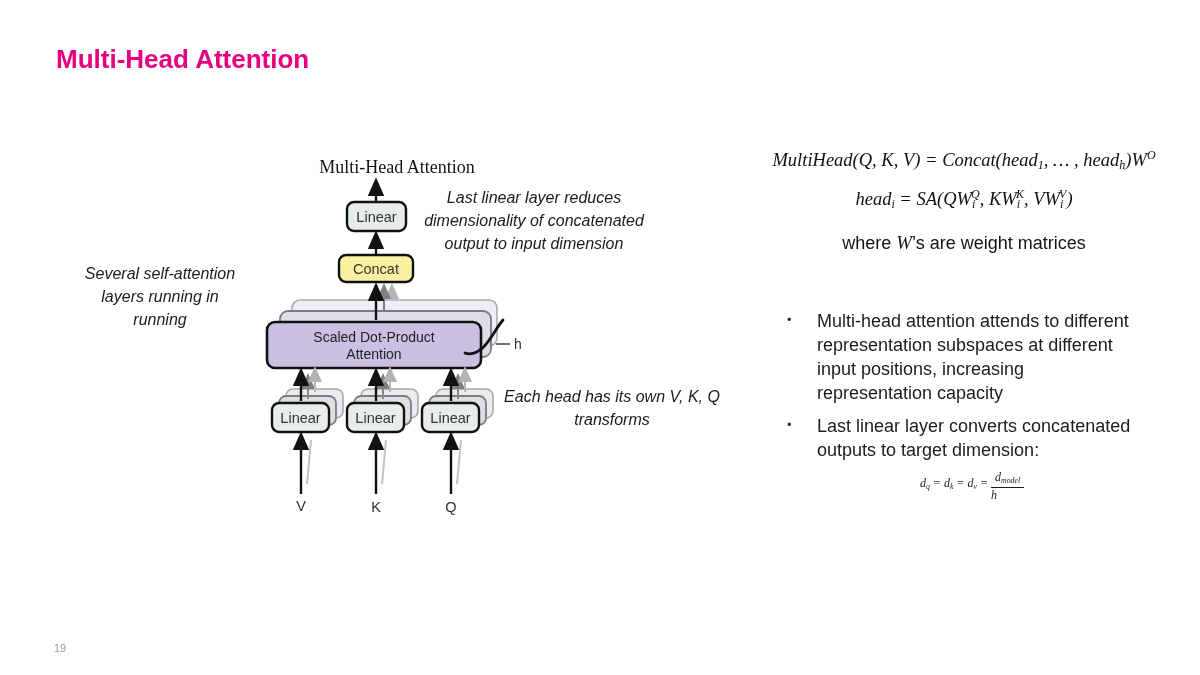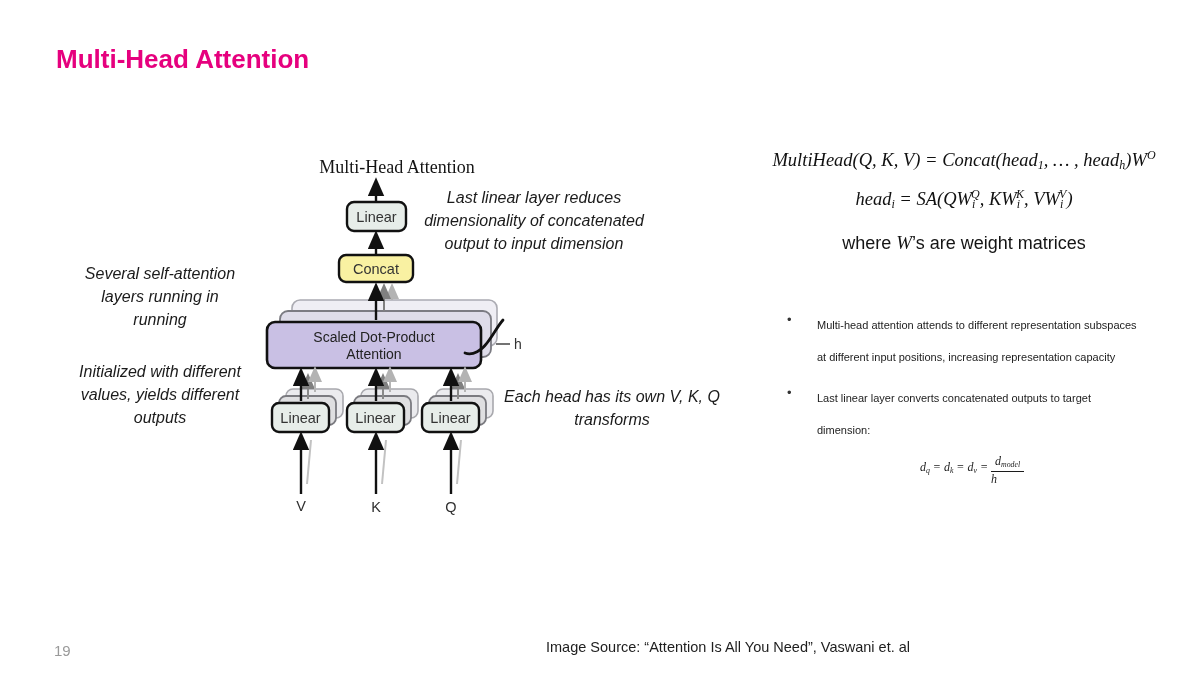--- a/index.html
+++ b/index.html
@@ -20,27 +20,27 @@
   .f-where{font-family:"Liberation Sans",sans-serif;font-style:normal;font-size:18px;
            margin-top:13px;color:#141414;}
   .sub{font-size:65%;vertical-align:-0.3em;}
   .sup{font-size:65%;vertical-align:0.55em;}
   .sups{font-size:65%;vertical-align:0.55em;margin-left:-0.35em;}
   .iser{font-family:"Liberation Serif",serif;font-style:italic;font-size:105%;}
   .notes{position:absolute;left:773px;top:309px;width:356px;color:#1c1c1c;}
   .notes-heading{font-weight:bold;font-size:16.5px;margin-bottom:14px;color:#1c1c1c;}
   .bullet{display:flex;margin-bottom:9px;}
   .bullet .dot{flex:0 0 30px;width:30px;font-size:13px;padding-top:3px;color:#333;}
-  .bullet .btext{font-size:11px;line-height:32px;width:322px;}
+  .bullet .btext{font-size:18px;line-height:24px;width:322px;}
   .dim-formula{margin-top:2px;padding-left:14px;text-align:center;
                font-family:"Liberation Serif",serif;font-style:italic;font-size:12px;color:#1c1c1c;}
   .frac{display:inline-block;vertical-align:-1.05em;text-align:left;line-height:1.15;}
   .frac .num{display:block;border-bottom:1.6px solid #1c1c1c;padding:0 4px 1px;}
   .frac .den{display:block;padding-top:1px;}
-  .page-number{position:absolute;left:40px;top:642px;font-size:15px;color:#9a9a9a;}
+  .page-number{position:absolute;left:40px;top:642px;font-size:11px;color:#9a9a9a;}
   .source{position:absolute;left:532px;top:639px;font-size:14.5px;color:#1e1e1e;}
 </style>
 </head>
 <body>
 
 <div class="slide">
 
   <h1 class="slide-title">Multi-Head Attention</h1>
 
   <svg class="diagram" viewBox="0 0 270 372">
@@ -140,21 +140,20 @@
 
     <g>
       <text x="37" y="363" text-anchor="middle" font-size="14.5" fill="#2f2f2f">V</text>
       <text x="112" y="364" text-anchor="middle" font-size="14.5" fill="#2f2f2f">K</text>
       <text x="187" y="364" text-anchor="middle" font-size="14.5" fill="#2f2f2f">Q</text>
     </g>
   </svg>
 
   <div class="ann ann-left">
     <div class="para1">Several self-attention layers running in running</div>
-    <div class="para2">Initialized with different values, yields different outputs</div>
   </div>
 
   <div class="ann ann-topright">Last linear layer reduces dimensionality of concatenated output to input dimension</div>
 
   <div class="ann ann-right">Each head has its own V, K, Q transforms</div>
 
   <div class="formulas">
     <div class="f-line"><span>MultiHead(Q, K, V) = Concat(head</span><span class="sub">1</span><span>, … , head</span><span class="sub">h</span><span>)W</span><span class="sup">O</span></div>
     <div class="f-line"><span>head</span><span class="sub">i</span><span> = SA(QW</span><span class="sub">i</span><span class="sups">Q</span><span>, KW</span><span class="sub">i</span><span class="sups">K</span><span>, VW</span><span class="sub">i</span><span class="sups">V</span><span>)</span></div>
     <div class="f-where"><span>where </span><span class="iser">W</span><span>’s are weight matrices</span></div>
@@ -168,15 +167,14 @@
     <div class="bullet">
       <span class="dot">•</span>
       <span class="btext">Last linear layer converts concatenated outputs to target dimension:</span>
     </div>
     <div class="dim-formula">
       <span><span>d</span><span class="sub">q</span><span> = d</span><span class="sub">k</span><span> = d</span><span class="sub">v</span><span> = </span></span><span class="frac"><span class="num"><span>d</span><span class="sub">model</span></span><span class="den">h</span></span>
     </div>
   </div>
 
   <div class="page-number">19</div>
-  <div class="source">Image Source: “Attention Is All You Need”, Vaswani et. al</div>
 
 </div>
 
 </body></html>

